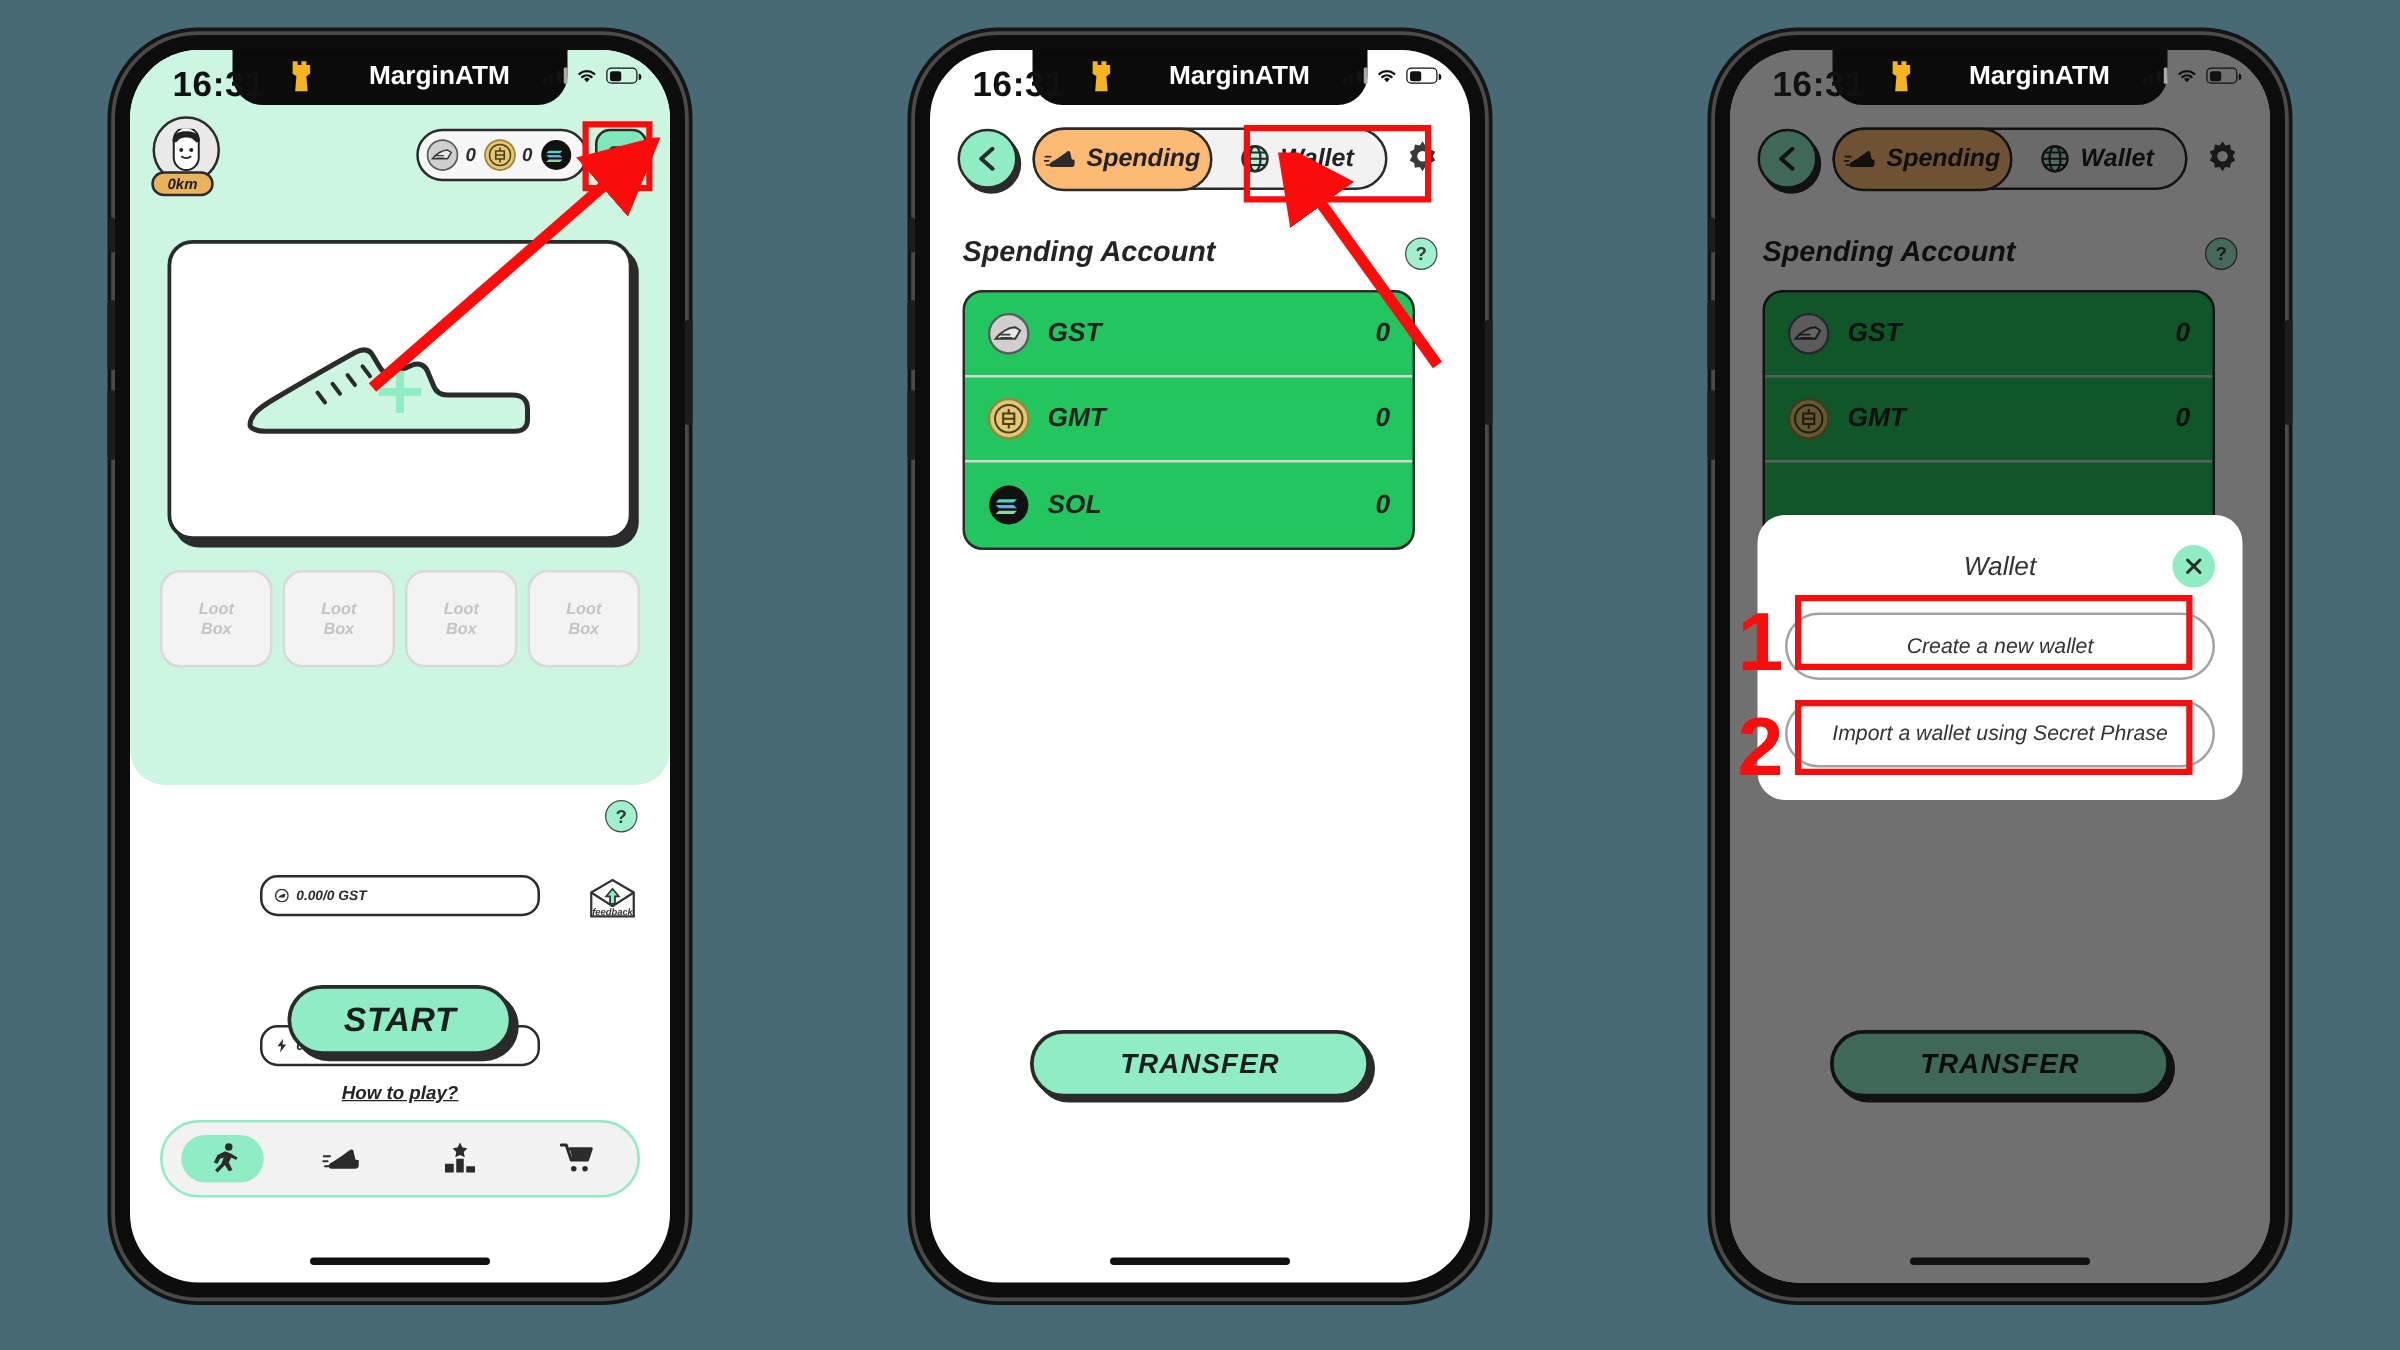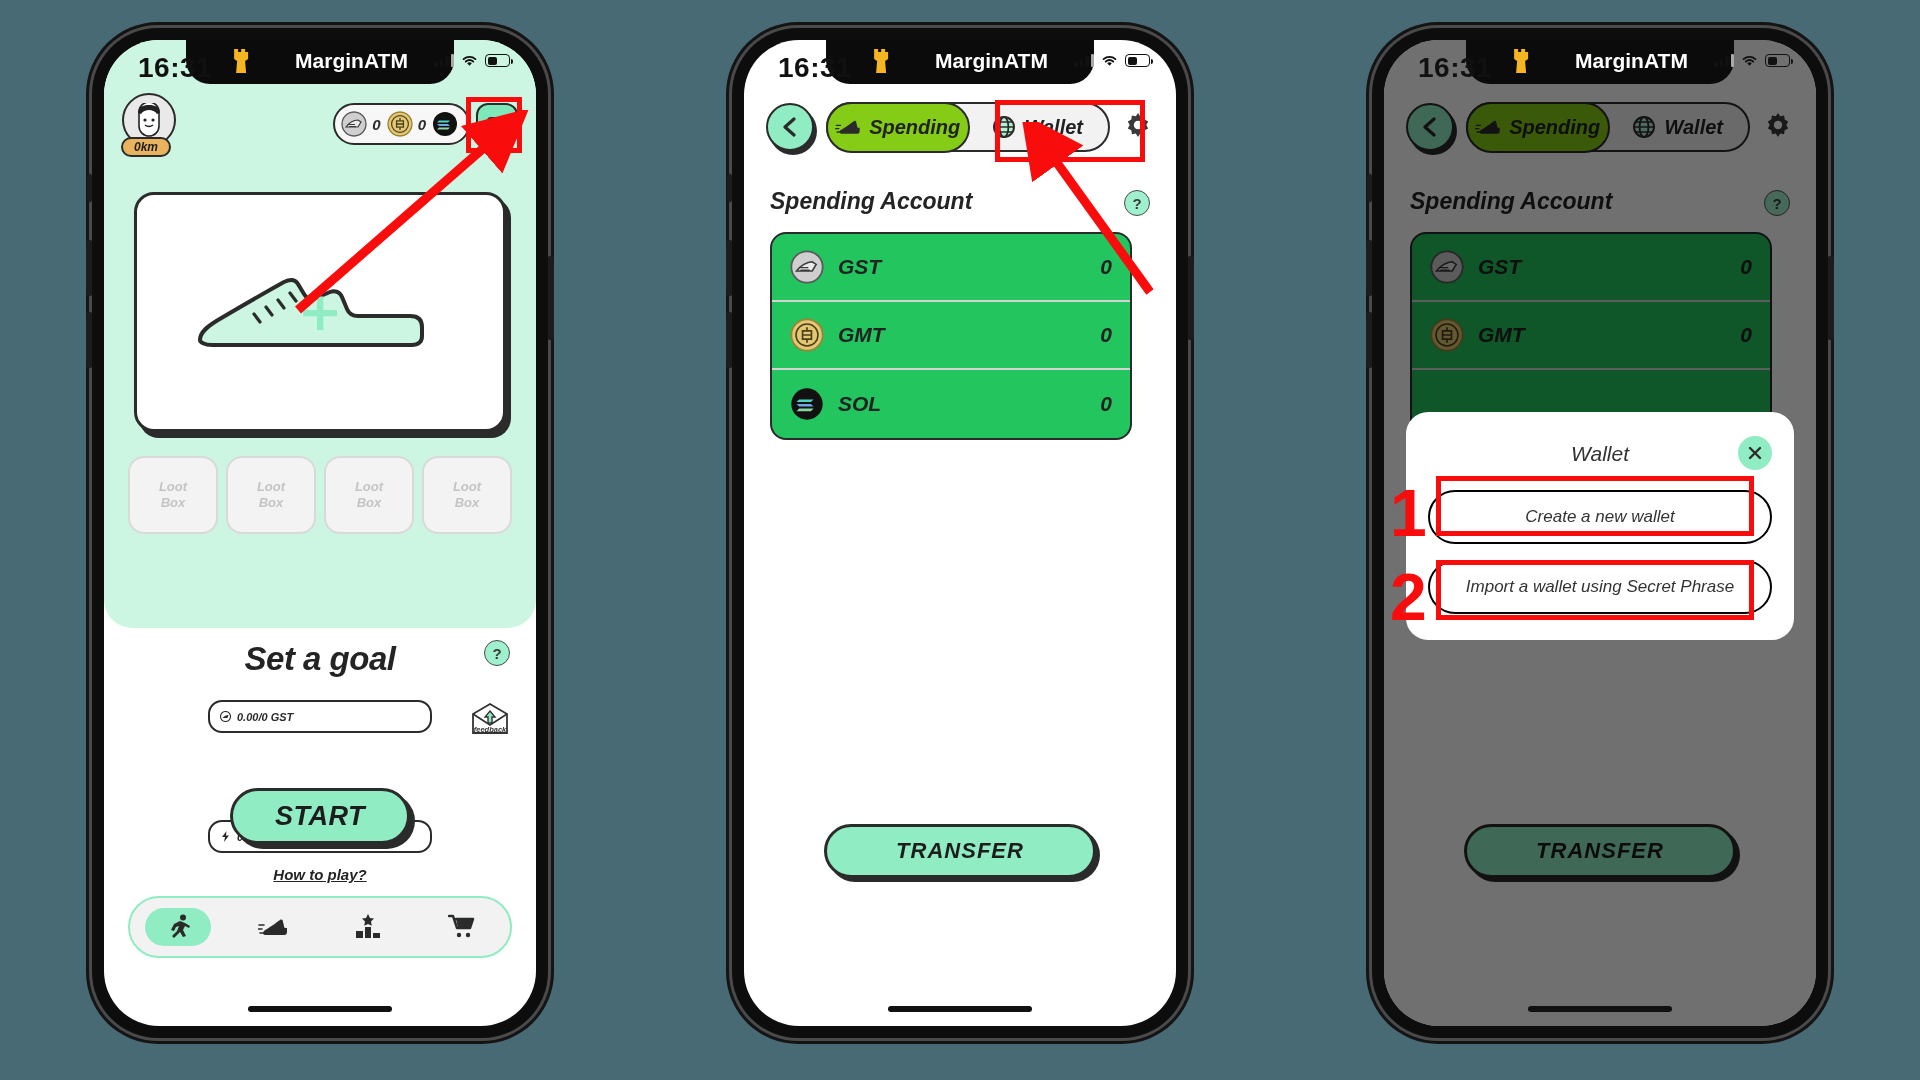--- a/index.html
+++ b/index.html
@@ -216,21 +216,21 @@
     flex:1; height:50px; border-radius:26px;
     background:#f2f2f2; border:2.5px solid #2b2b2b;
     display:flex; align-items:stretch; position:relative;
   }
   .seg-item {
     flex:1; display:flex; align-items:center; justify-content:center; gap:8px;
     font-size:20px; font-weight:bold; font-style:italic; color:#222;
     font-family:"Liberation Sans", sans-serif;
   }
   .seg-item.active {
-    background:#84cc16; border:2.5px solid #2b2b2b; border-radius:26px;
+    background:#fdba74; border:2.5px solid #2b2b2b; border-radius:26px;
     margin:-2.5px; z-index:2;
   }
   .gear { flex:0 0 auto; width:32px; height:32px; }
 
   .sec-title {
     position:absolute; left:26px; top:148px;
     font-size:23px; font-weight:bold; font-style:italic; color:#242424;
     font-family:"Liberation Sans", sans-serif;
   }
   .sec-help { position:absolute; right:26px; top:150px; z-index:20; }
@@ -282,21 +282,21 @@
     font-size:21px; font-style:italic; color:#333;
     font-family:"Liberation Sans", sans-serif;
   }
   .modal-close {
     position:absolute; right:0; top:2px;
     width:34px; height:34px; border-radius:50%;
     background:#8fecc3; display:flex; align-items:center; justify-content:center;
   }
   .modal-opt {
     margin-top:16px; height:54px; border-radius:28px;
-    border:2px solid #000000; background:#fff;
+    border:2px solid #a3a3a3; background:#fff;
     display:flex; align-items:center; justify-content:center;
     font-size:17px; font-style:italic; color:#333;
     font-family:"Liberation Sans", sans-serif;
   }
   .step-num {
     position:absolute; left:6px;
     font-size:66px; font-weight:bold; color:#f90c0c; z-index:62;
     font-family:"Liberation Sans", sans-serif; line-height:1;
   }
 
@@ -414,21 +414,20 @@
         <div class="lootbox">
           <span>Loot</span>
           <span>Box</span>
         </div>
         <div class="lootbox">
           <span>Loot</span>
           <span>Box</span>
         </div>
       </div>
 
-      <div class="goal-title">Set a goal</div>
       <div class="p1-help">
         <div class="help-dot">?</div>
       </div>
       <div class="feedback-ico">
         <svg width="40" height="34" viewBox="0 0 40 34">
           <path d="M3 12L20 2l17 10v19H3z" fill="#fff" stroke="#333" stroke-width="1.8"></path>
           <path d="M3 12l17 11 17-11" fill="none" stroke="#333" stroke-width="1.8"></path>
           <path d="M20 9l5 6h-3v6h-4v-6h-3z" fill="#8fecc3" stroke="#333" stroke-width="1.4"></path>
           <text x="20" y="30" font-size="7.5" font-style="italic" font-weight="bold" fill="#333" text-anchor="middle" font-family="Liberation Sans">feedback</text>
         </svg>

